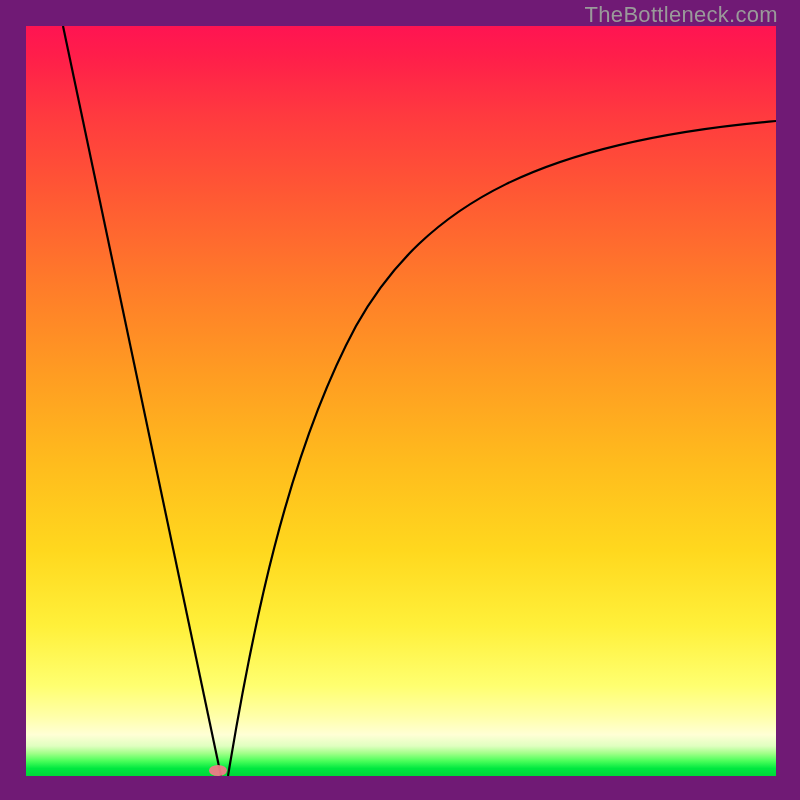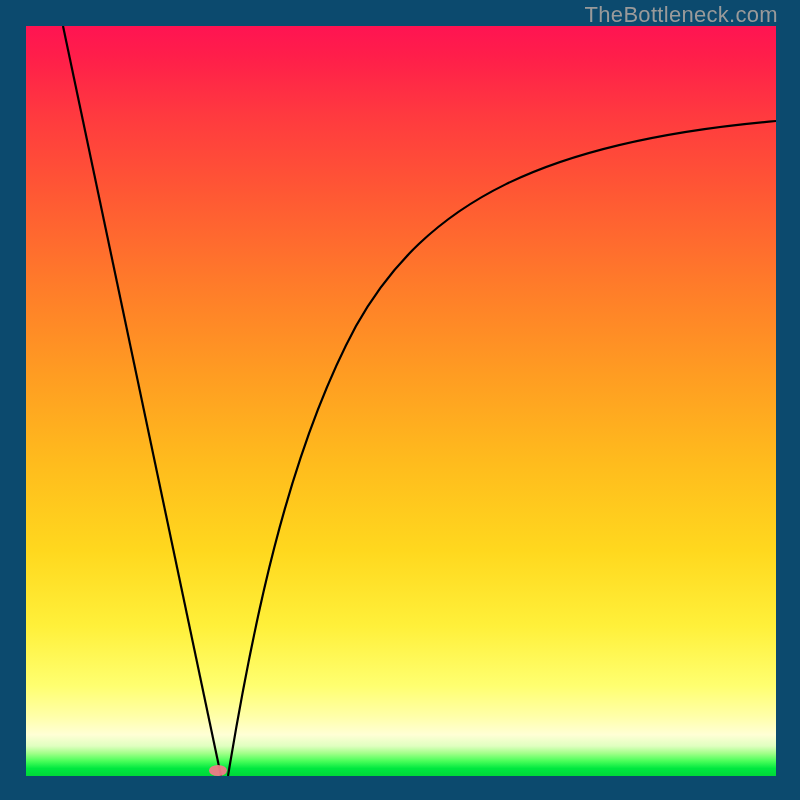--- a/index.html
+++ b/index.html
@@ -10,21 +10,21 @@
     background: #000;
     overflow: hidden;
     font-family: Arial, Helvetica, sans-serif;
   }
   .frame {
     position: absolute;
     top: 0;
     left: 0;
     width: 800px;
     height: 800px;
-    background: #0c4a6e;
+    background: #701a75;
   }
   .plot-area {
     position: absolute;
     top: 26px;
     left: 26px;
     width: 750px;
     height: 750px;
     overflow: hidden;
     
     background: linear-gradient(

